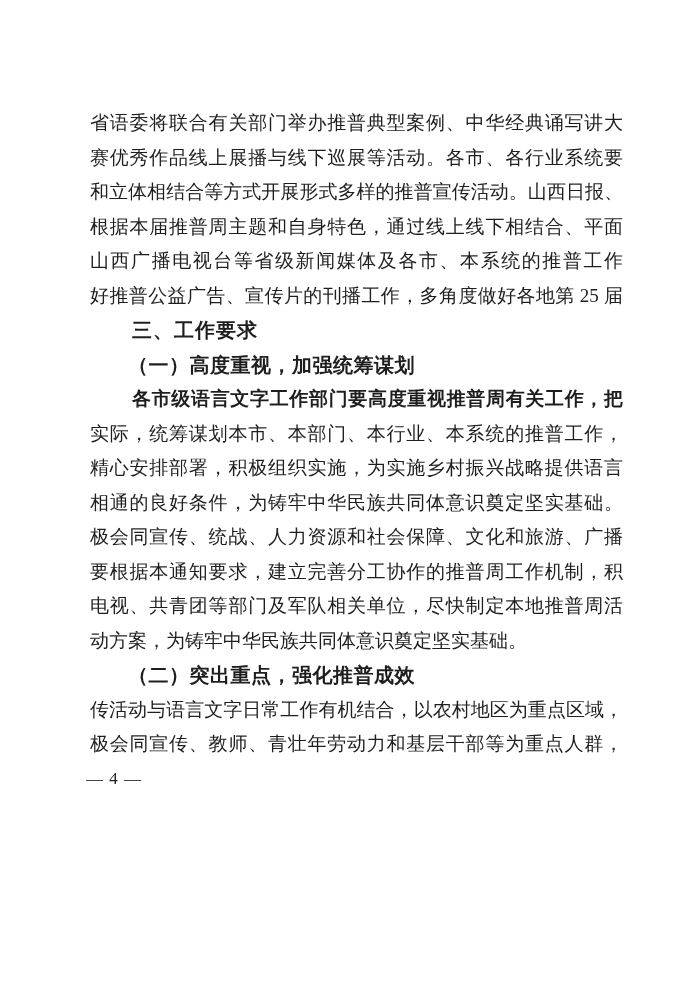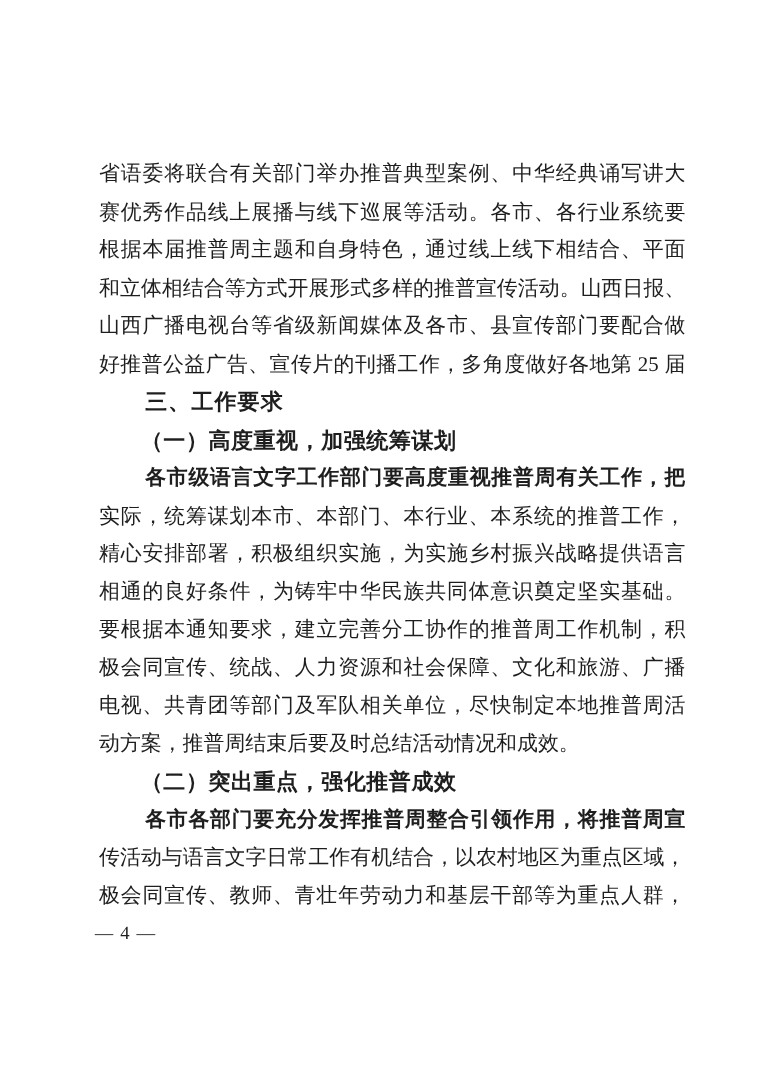--- a/index.html
+++ b/index.html
@@ -17,21 +17,20 @@
     width: 700px;
     height: 989px;
     background: var(--paper);
     overflow: hidden;
   }
   .text-block {
     position: absolute;
     left: 90px;
     top: 106px;
     width: 533px;
-    margin-top: 36px;
   }
   .line {
     height: 34.5px;
     line-height: 34.5px;
     font-size: 19px;
     color: var(--ink);
     text-align: justify;
     text-align-last: justify;
     text-justify: inter-character;
     overflow: hidden;
@@ -71,33 +70,32 @@
     color: var(--ink);
   }
 </style>
 </head>
 <body>
 
 <div class="page">
   <div class="text-block">
     <div class="line">省语委将联合有关部门举办推普典型案例、中华经典诵写讲大</div>
     <div class="line">赛优秀作品线上展播与线下巡展等活动。各市、各行业系统要</div>
+    <div class="line">和立体相结合等方式开展形式多样的推普宣传活动。山西日报、</div>
     <div class="line">根据本届推普周主题和自身特色，通过线上线下相结合、平面</div>
-    <div class="line">和立体相结合等方式开展形式多样的推普宣传活动。山西日报、</div>
-    <div class="line">山西广播电视台等省级新闻媒体及各市、县宣传部门要配合做</div>
+    <div class="line">山西广播电视台等省级新闻媒体及各市、本系统的推普工作</div>
     <div class="line">好推普公益广告、宣传片的刊播工作，多角度做好各地第 25 届</div>
     <div class="line h1">三、工作要求</div>
     <div class="line h2">（一）高度重视，加强统筹谋划</div>
     <div class="line indent">各市级语言文字工作部门要高度重视推普周有关工作，把</div>
     <div class="line">实际，统筹谋划本市、本部门、本行业、本系统的推普工作，</div>
     <div class="line">精心安排部署，积极组织实施，为实施乡村振兴战略提供语言</div>
     <div class="line">相通的良好条件，为铸牢中华民族共同体意识奠定坚实基础。</div>
+    <div class="line">极会同宣传、统战、人力资源和社会保障、文化和旅游、广播</div>
     <div class="line">要根据本通知要求，建立完善分工协作的推普周工作机制，积</div>
-    <div class="line">极会同宣传、统战、人力资源和社会保障、文化和旅游、广播</div>
     <div class="line">电视、共青团等部门及军队相关单位，尽快制定本地推普周活</div>
-    <div class="line endline">动方案，推普周结束后要及时总结活动情况和成效。</div>
+    <div class="line endline">动方案，为铸牢中华民族共同体意识奠定坚实基础。</div>
     <div class="line h2">（二）突出重点，强化推普成效</div>
-    <div class="line indent">各市各部门要充分发挥推普周整合引领作用，将推普周宣</div>
     <div class="line">传活动与语言文字日常工作有机结合，以农村地区为重点区域，</div>
     <div class="line">极会同宣传、教师、青壮年劳动力和基层干部等为重点人群，</div>
     <div class="line footer">— 4 —</div>
   </div>
 </div>
 
 </body></html>

